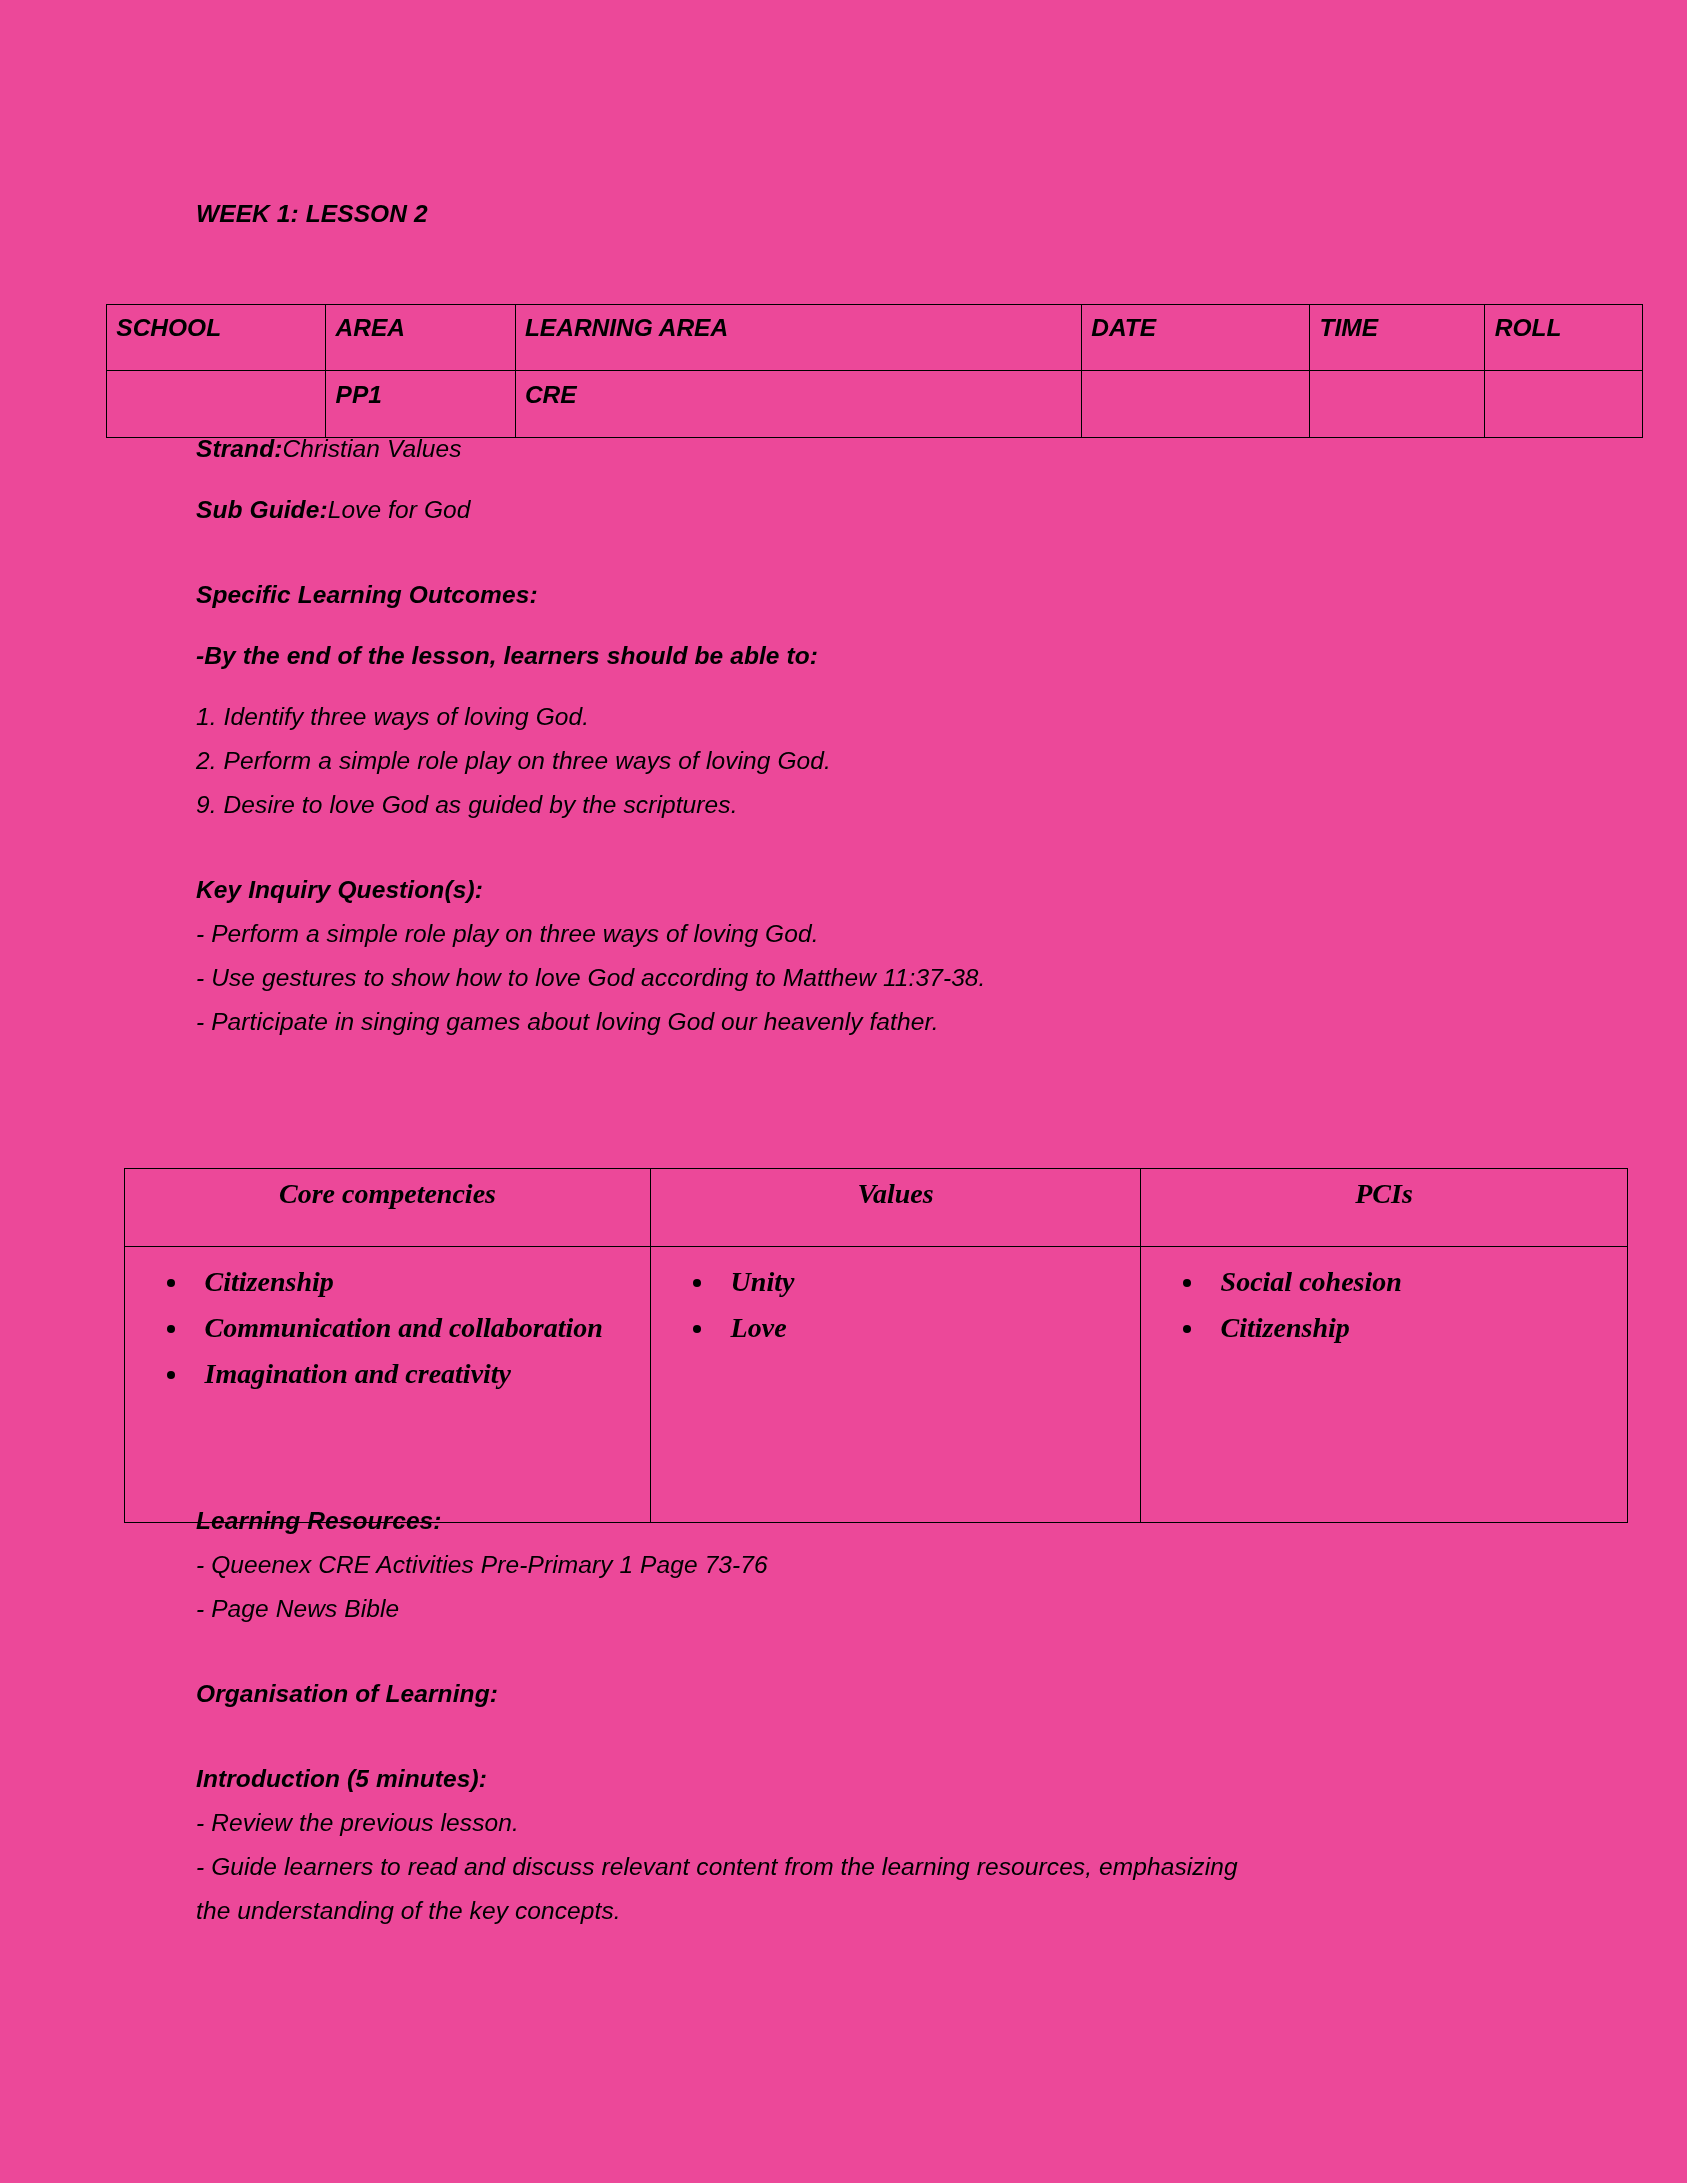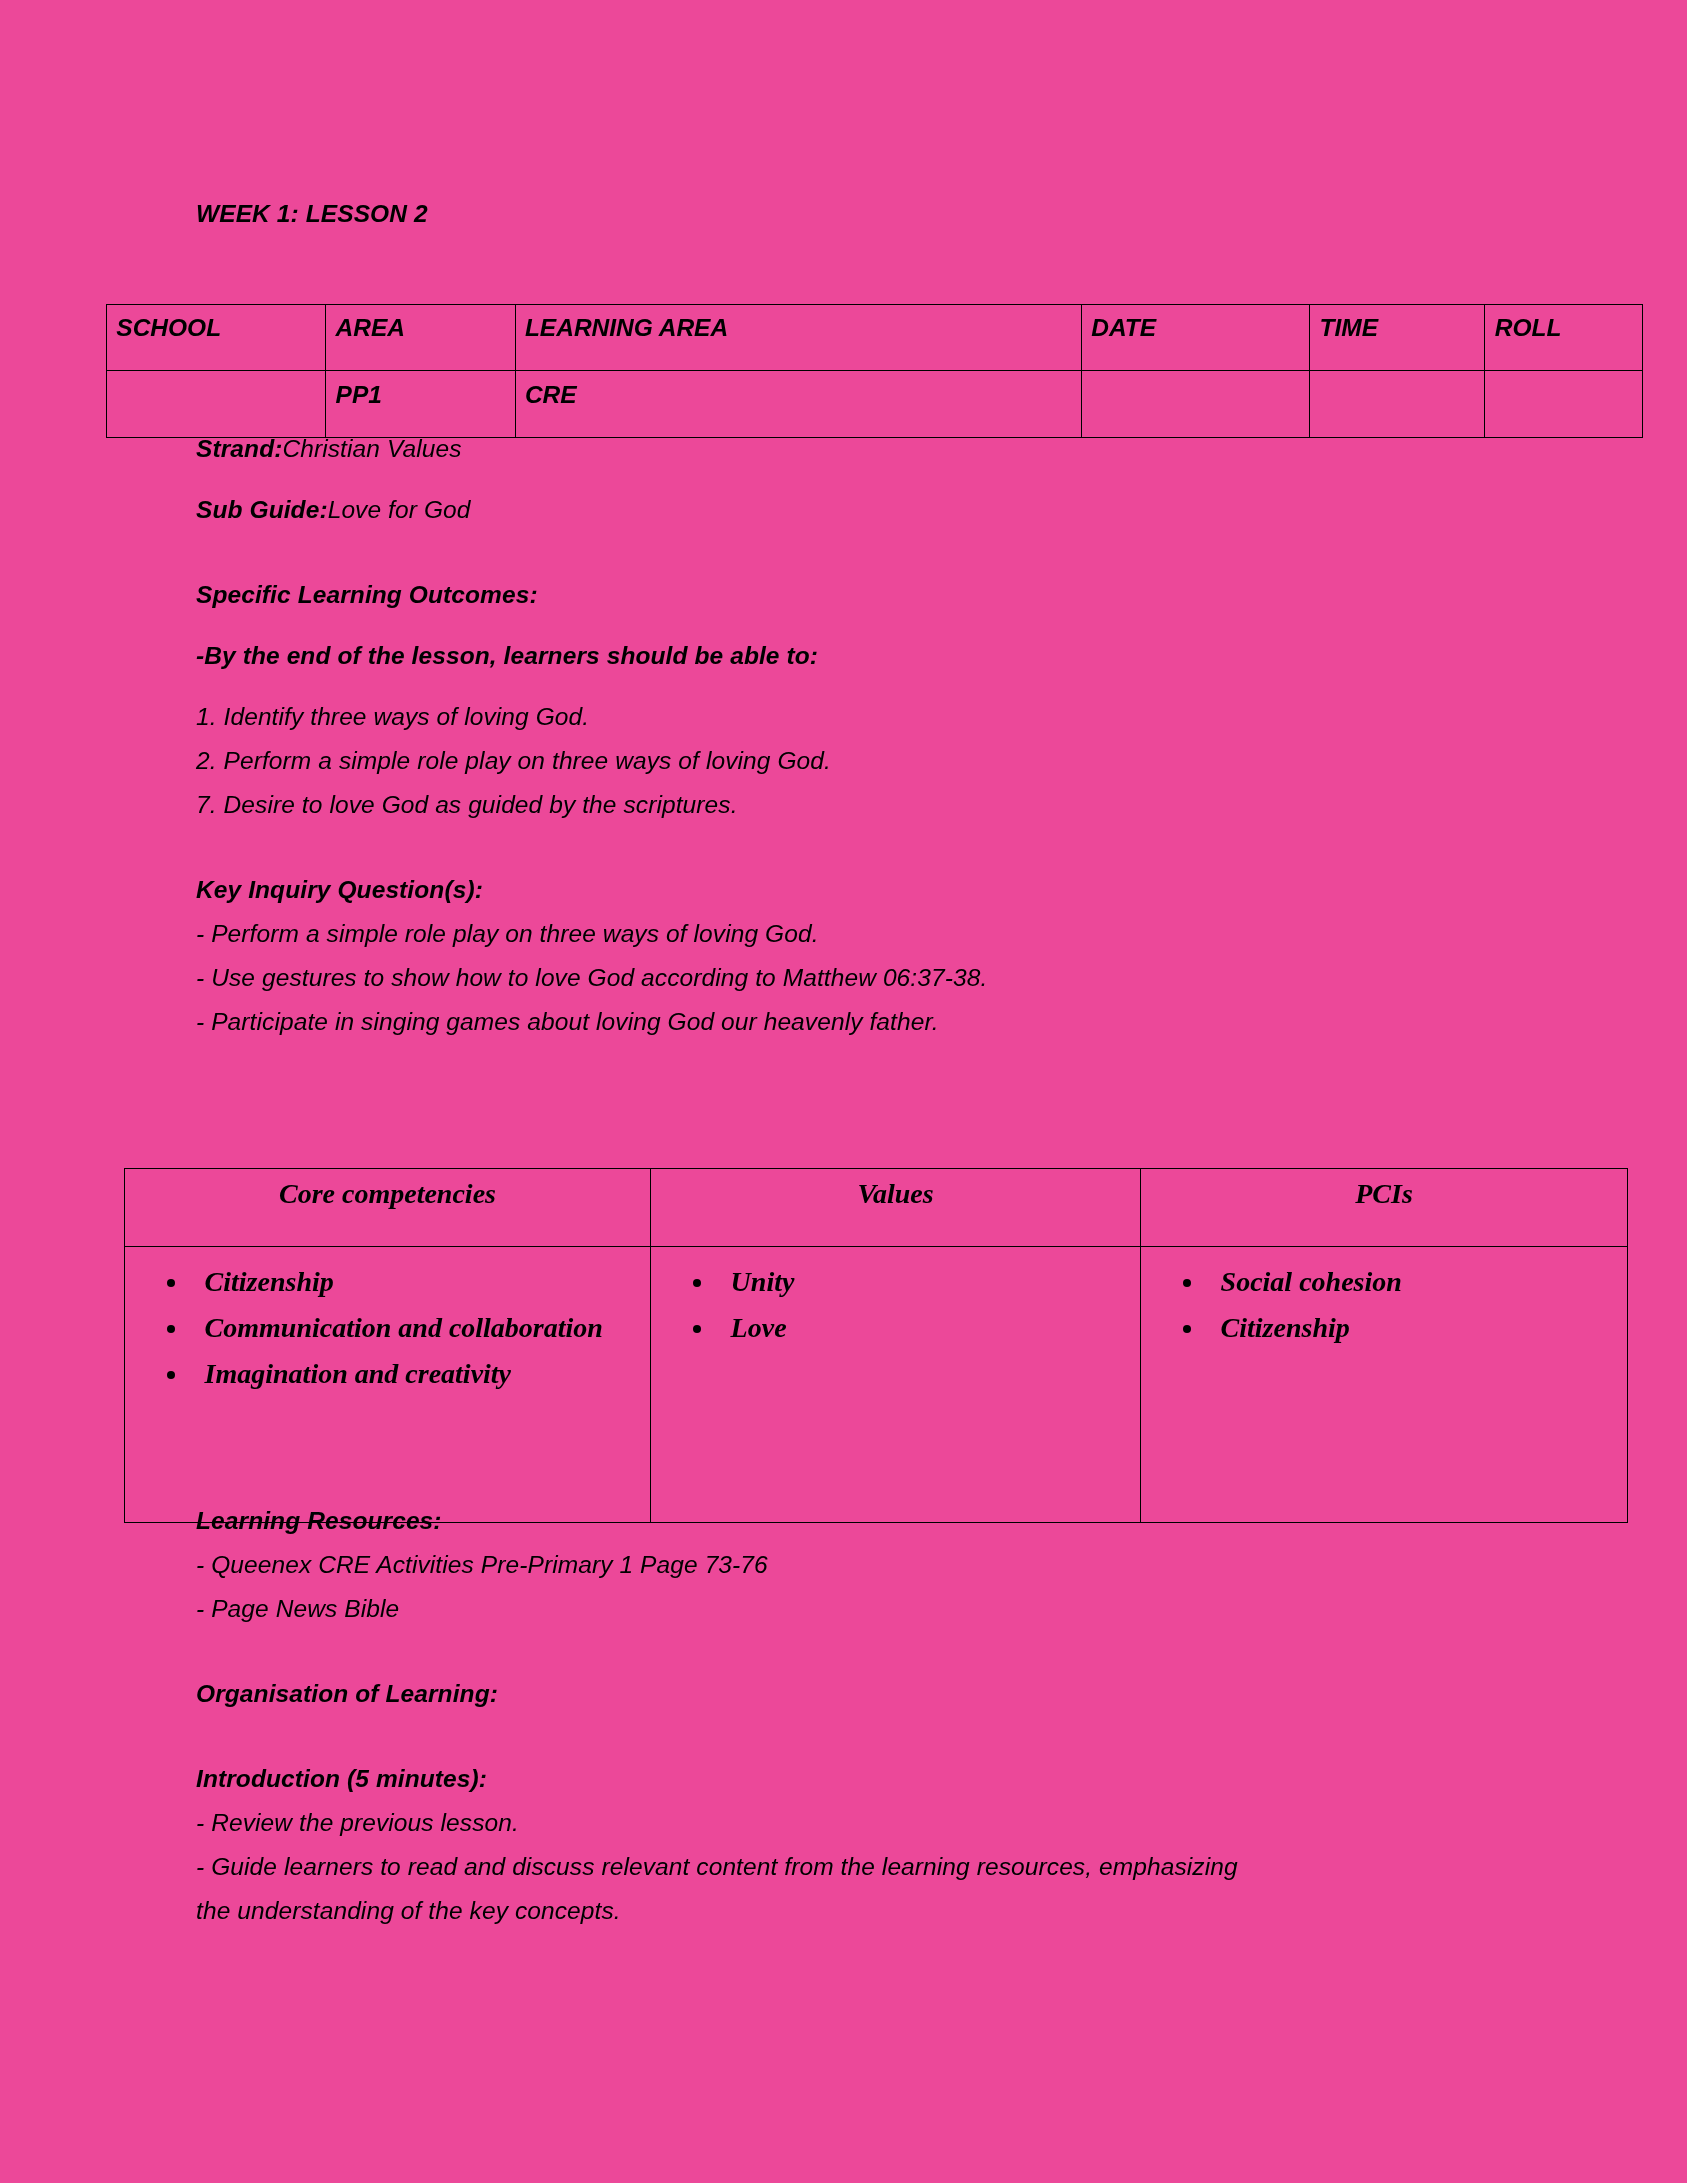--- a/index.html
+++ b/index.html
@@ -151,27 +151,27 @@
     <div class="line bold">Specific Learning Outcomes:</div>
 
     <div class="spacer-sm"></div>
 
     <div class="line bold">-By the end of the lesson, learners should be able to:</div>
 
     <div class="spacer-sm"></div>
 
     <div class="line">1. Identify three ways of loving God.</div>
     <div class="line">2. Perform a simple role play on three ways of loving God.</div>
-    <div class="line">7. Desire to love God as guided by the scriptures.</div>
+    <div class="line">9. Desire to love God as guided by the scriptures.</div>
 
     <div class="spacer-lg"></div>
 
     <div class="line bold">Key Inquiry Question(s):</div>
     <div class="line">- Perform a simple role play on three ways of loving God.</div>
-    <div class="line">- Use gestures to show how to love God according to Matthew 06:37-38.</div>
+    <div class="line">- Use gestures to show how to love God according to Matthew 11:37-38.</div>
     <div class="line">- Participate in singing games about loving God our heavenly father.</div>
   </div>
 
   <table class="tbl2">
     <thead>
       <tr>
         <th class="col-cc">Core competencies</th>
         <th class="col-v">Values</th>
         <th class="col-p">PCIs</th>
       </tr>

